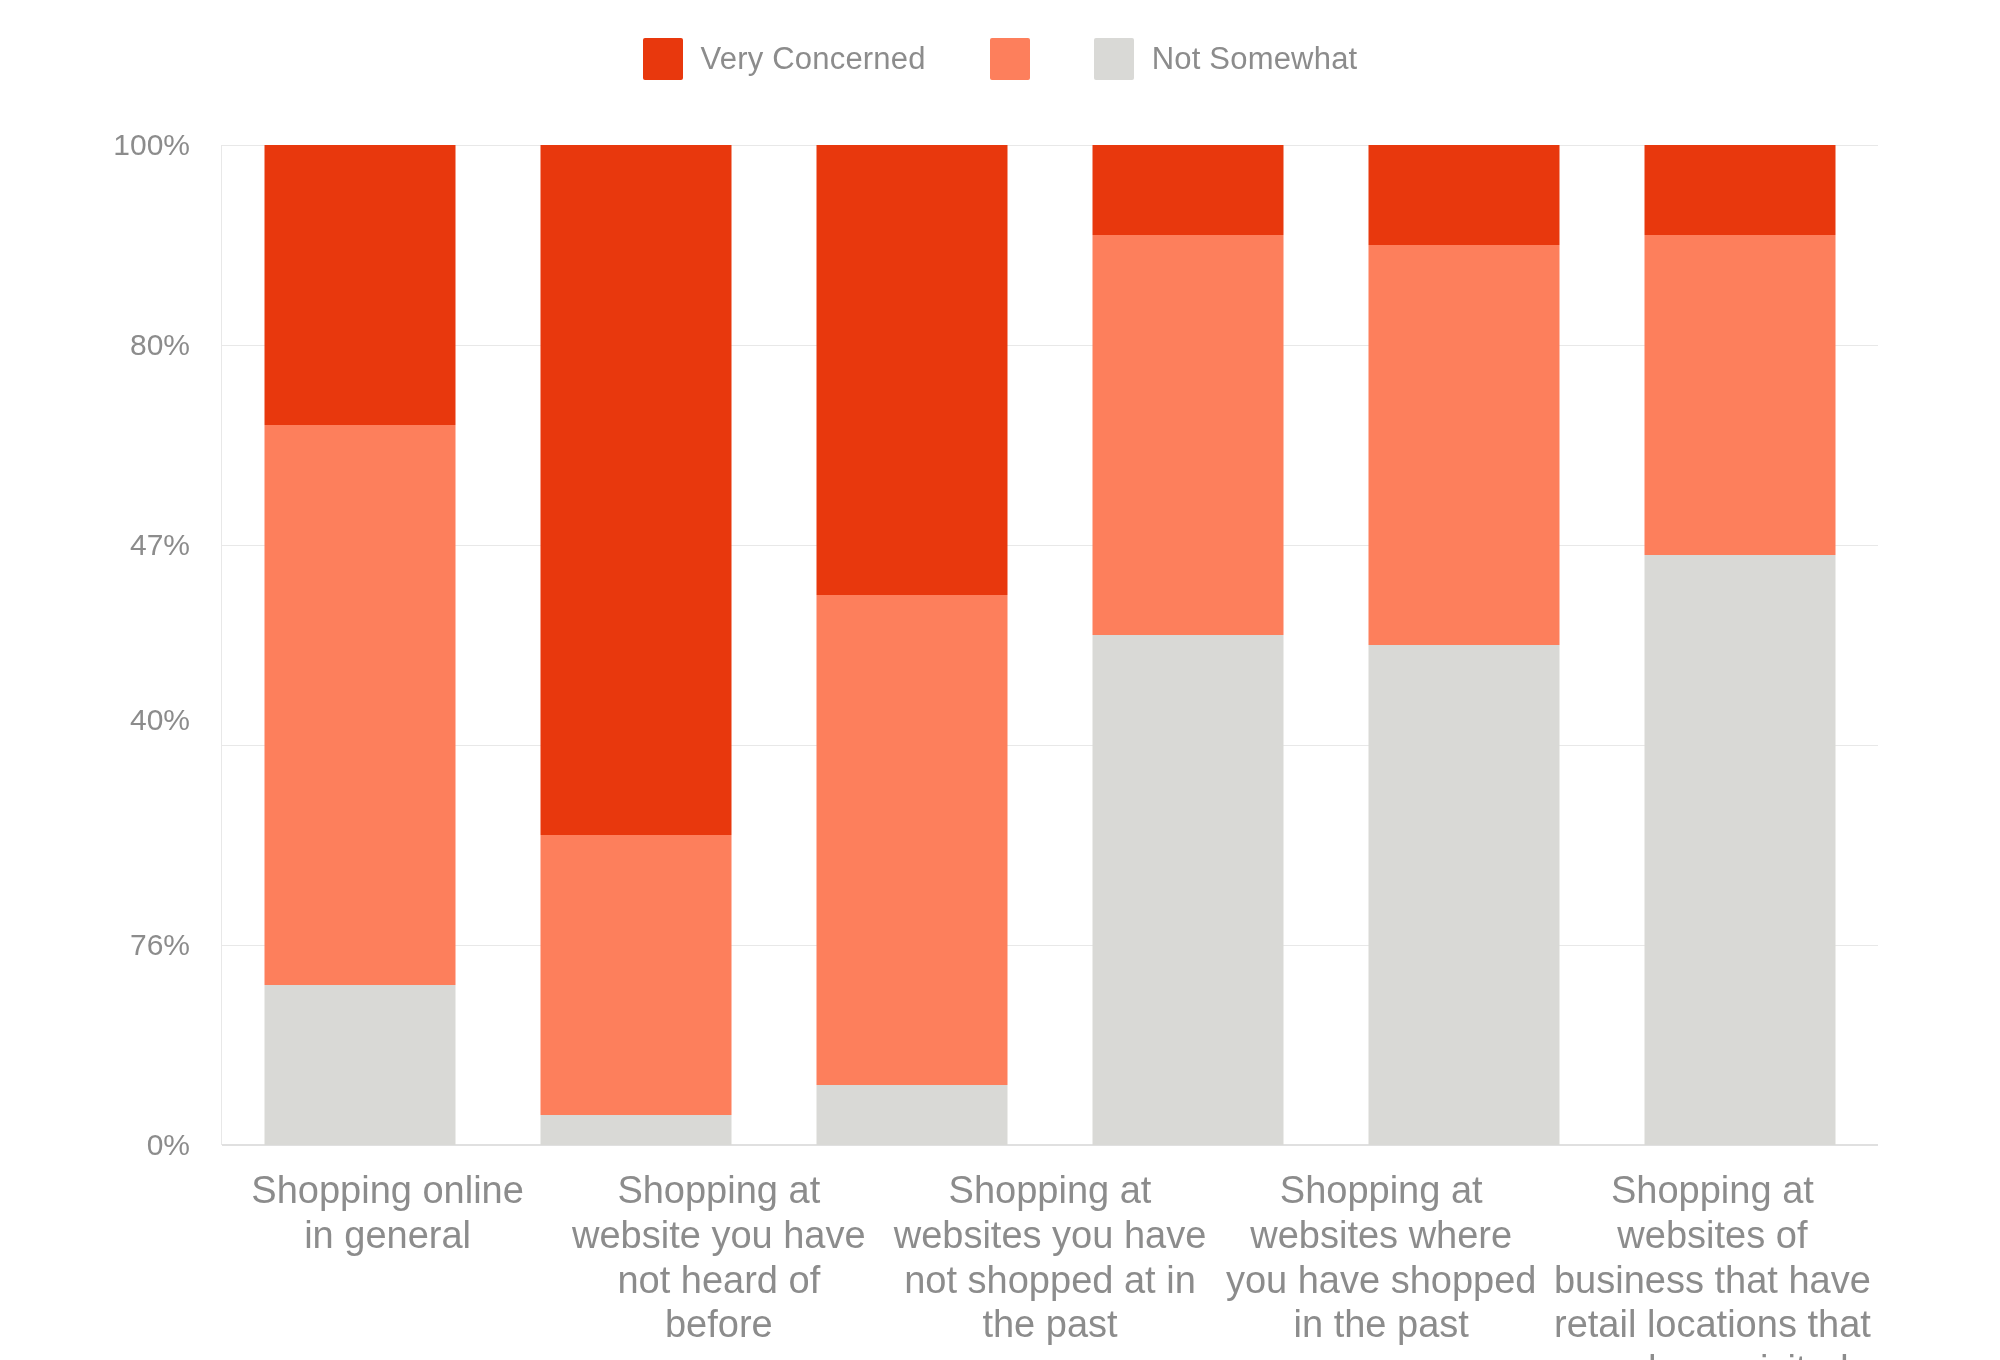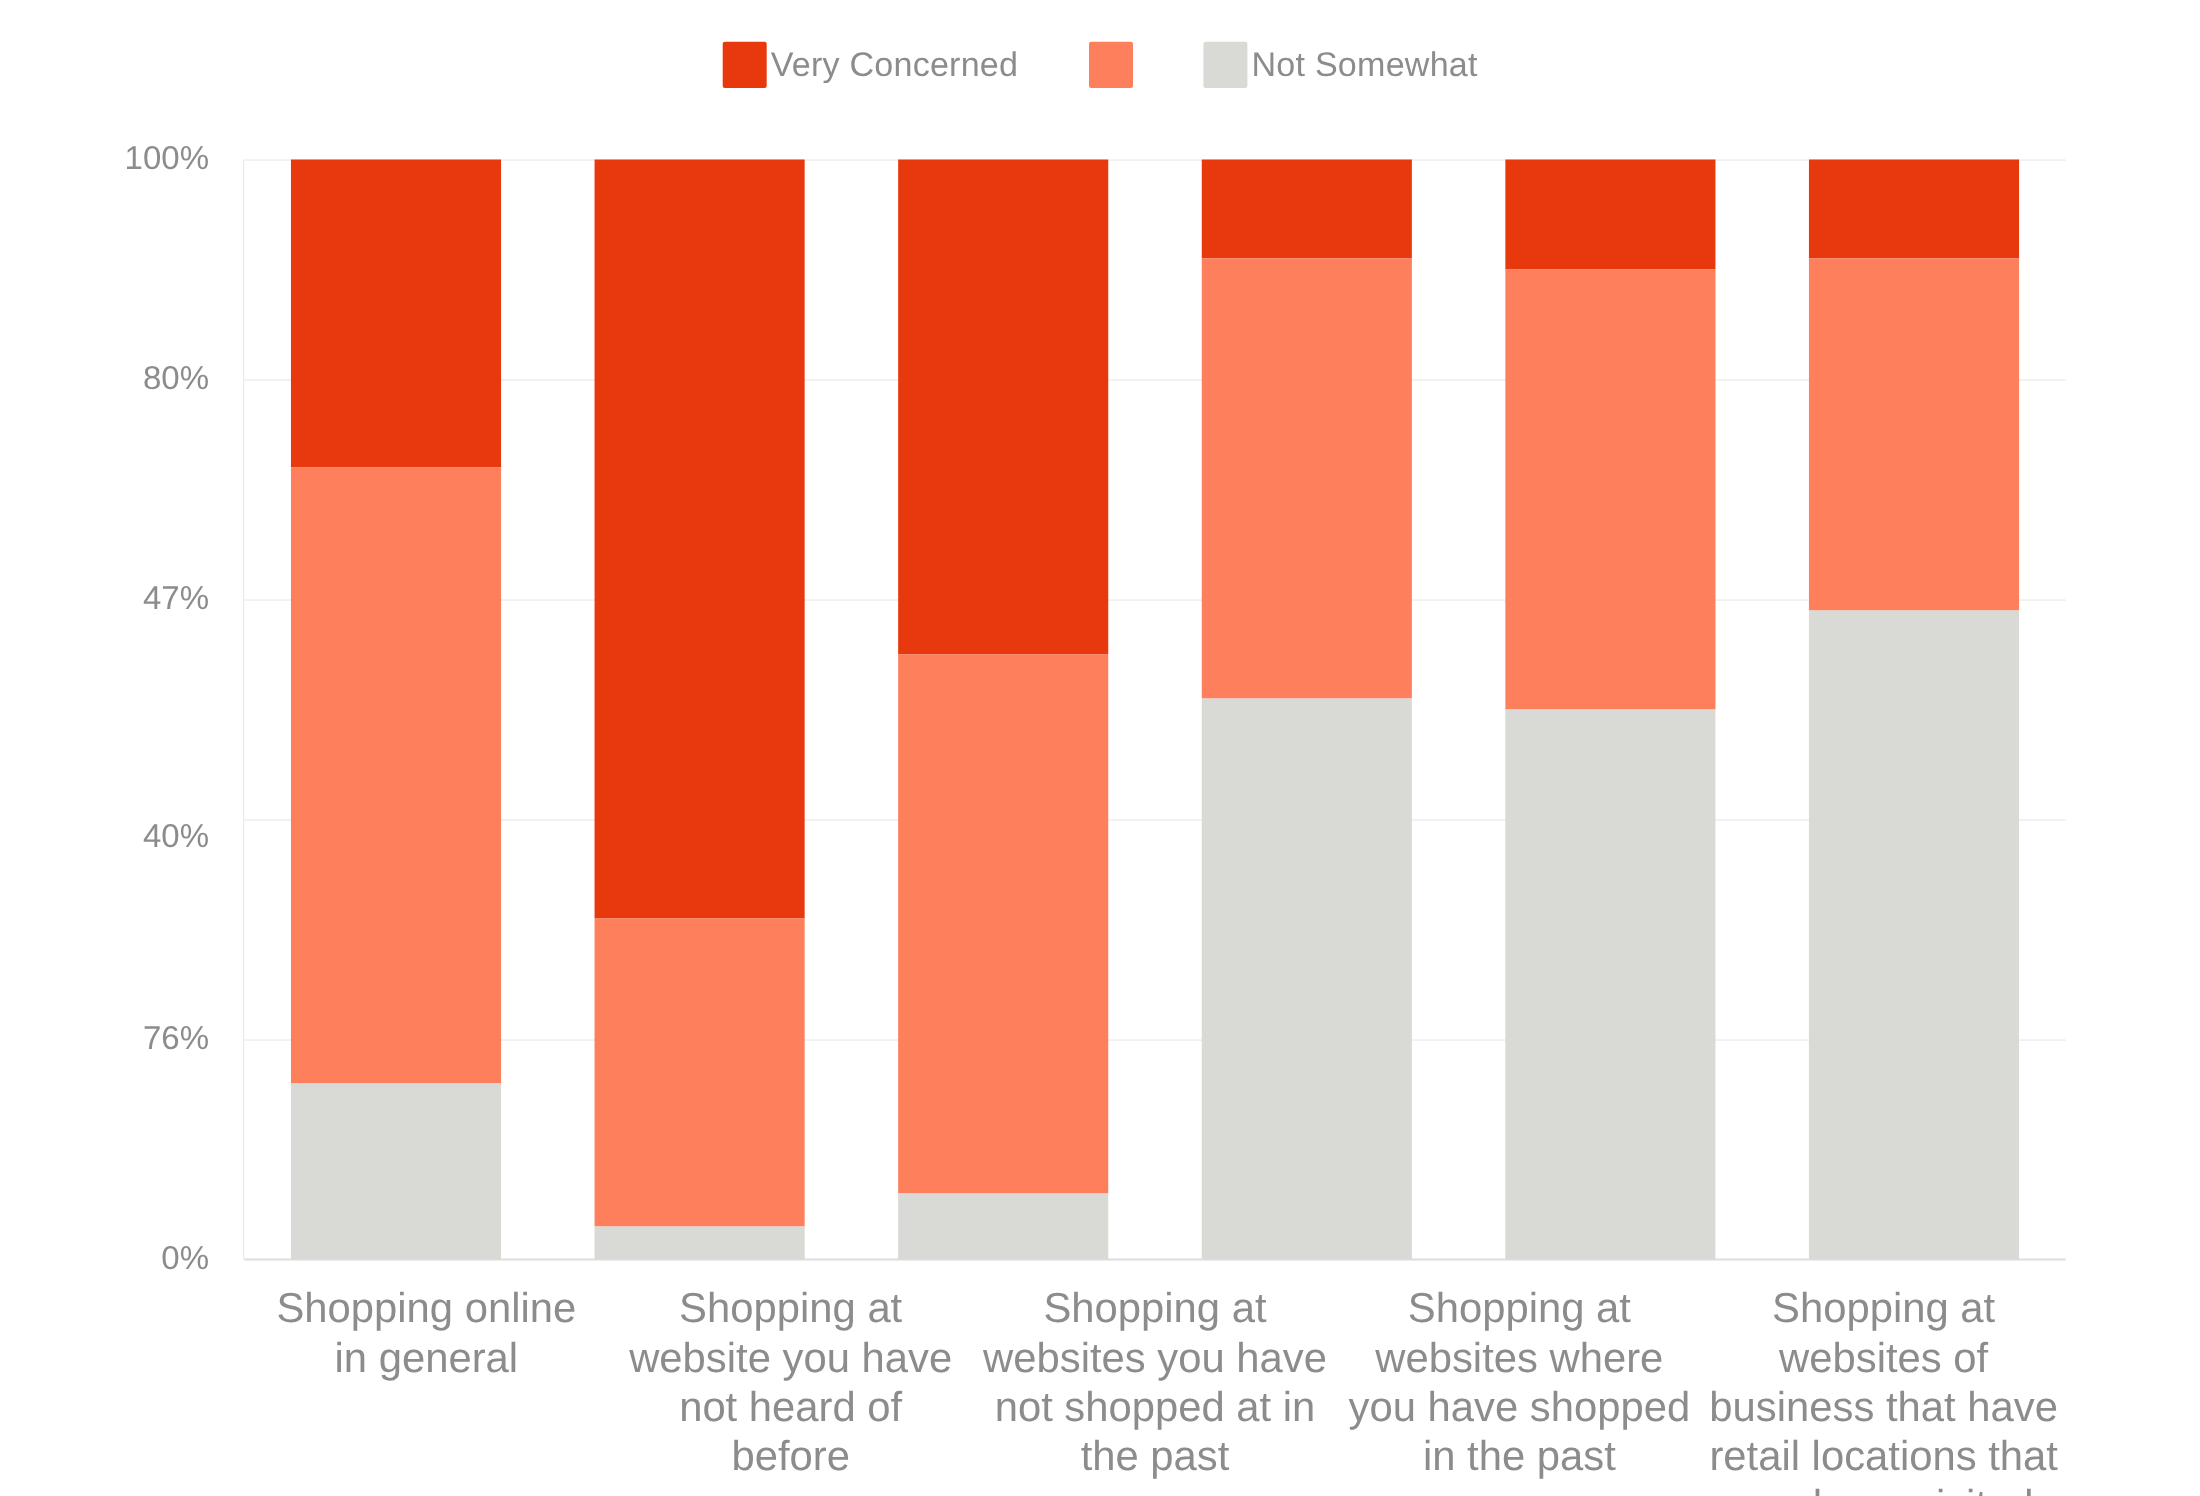--- a/index.html
+++ b/index.html
@@ -28,21 +28,21 @@
     left: 0;
     width: 2000px;
     display: flex;
     justify-content: center;
     align-items: center;
     gap: 64px;
   }
   .legend-item {
     display: flex;
     align-items: center;
-    gap: 4px;
+    gap: 18px;
   }
   .legend-swatch {
     width: 40px;
     height: 42px;
     border-radius: 2px;
     flex: none;
   }
   .legend-label {
     font-size: 31px;
     color: #8c8c8c;
@@ -178,21 +178,21 @@
       <div class="gridline" style="top:400px"></div>
       <div class="gridline" style="top:600px"></div>
       <div class="gridline" style="top:800px"></div>
       <div class="axis-baseline"></div>
     </div>
 
     <div>
       <span class="ytick-label" style="top:145px">100%</span>
       <span class="ytick-label" style="top:345px">80%</span>
       <span class="ytick-label" style="top:545px">47%</span>
-      <span class="ytick-label" style="top:761px">40%</span>
+      <span class="ytick-label" style="top:720px">40%</span>
       <span class="ytick-label" style="top:945px">76%</span>
       <span class="ytick-label" style="top:1145px">0%</span>
     </div>
 
     <div class="bars">
       <div class="bar-slot">
         <div class="bar">
           <div class="seg" style="height: 16%; background: rgb(217, 217, 214);"></div>
           <div class="seg" style="height: 56%; background: rgb(253, 127, 92);"></div>
           <div class="seg" style="height: 28%; background: rgb(232, 56, 13);"></div>

